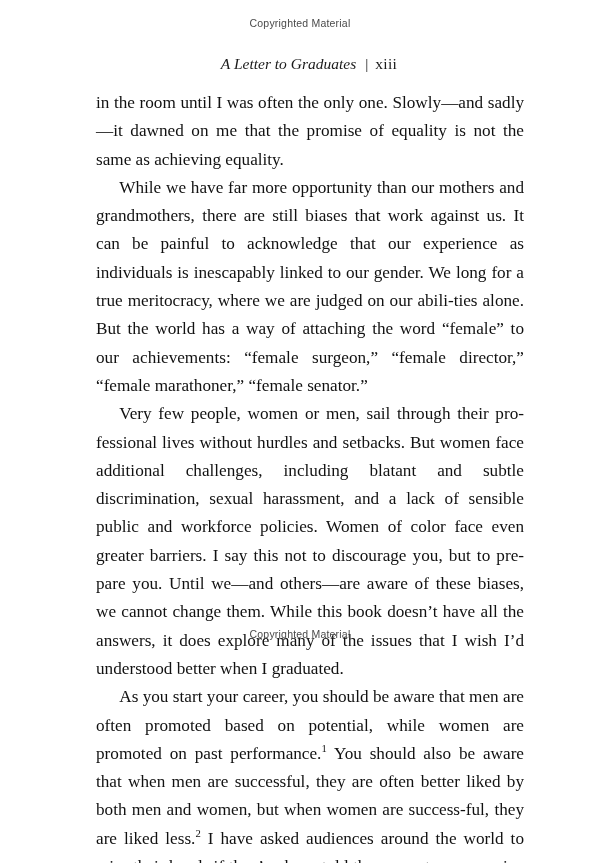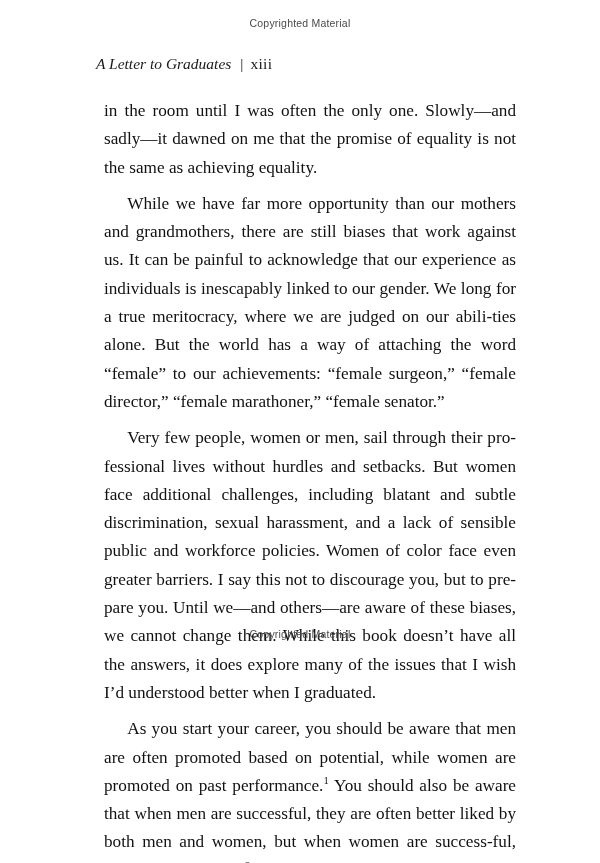--- a/index.html
+++ b/index.html
@@ -41,21 +41,21 @@
     font-family: "Liberation Sans", sans-serif;
     font-size: 10.5px;
     color: #4a4a4a;
     letter-spacing: 0.2px;
   }
   .running-head {
     position: absolute;
     top: 55px;
     left: 96px;
     width: 426px;
-    text-align: left;
+    text-align: center;
     font-size: 15.5px;
     color: #1a1a1a;
     white-space: nowrap;
   }
   .running-head .rh-title {
     font-style: italic;
   }
   .running-head .rh-sep {
     display: inline-block;
     padding: 0 7px 0 9px;
@@ -71,21 +71,21 @@
     left: 96px;
     width: 428px;
     font-size: 17.2px;
     line-height: 28.3px;
     text-align: justify;
     text-justify: inter-word;
     hyphens: manual;
     color: #111111;
   }
   .body-text p {
-    margin: 8px;
+    margin: 0;
   }
   .body-text p.indent {
     text-indent: 1.35em;
   }
   sup {
     font-size: 0.62em;
     vertical-align: super;
     line-height: 0;
   }
 </style>

